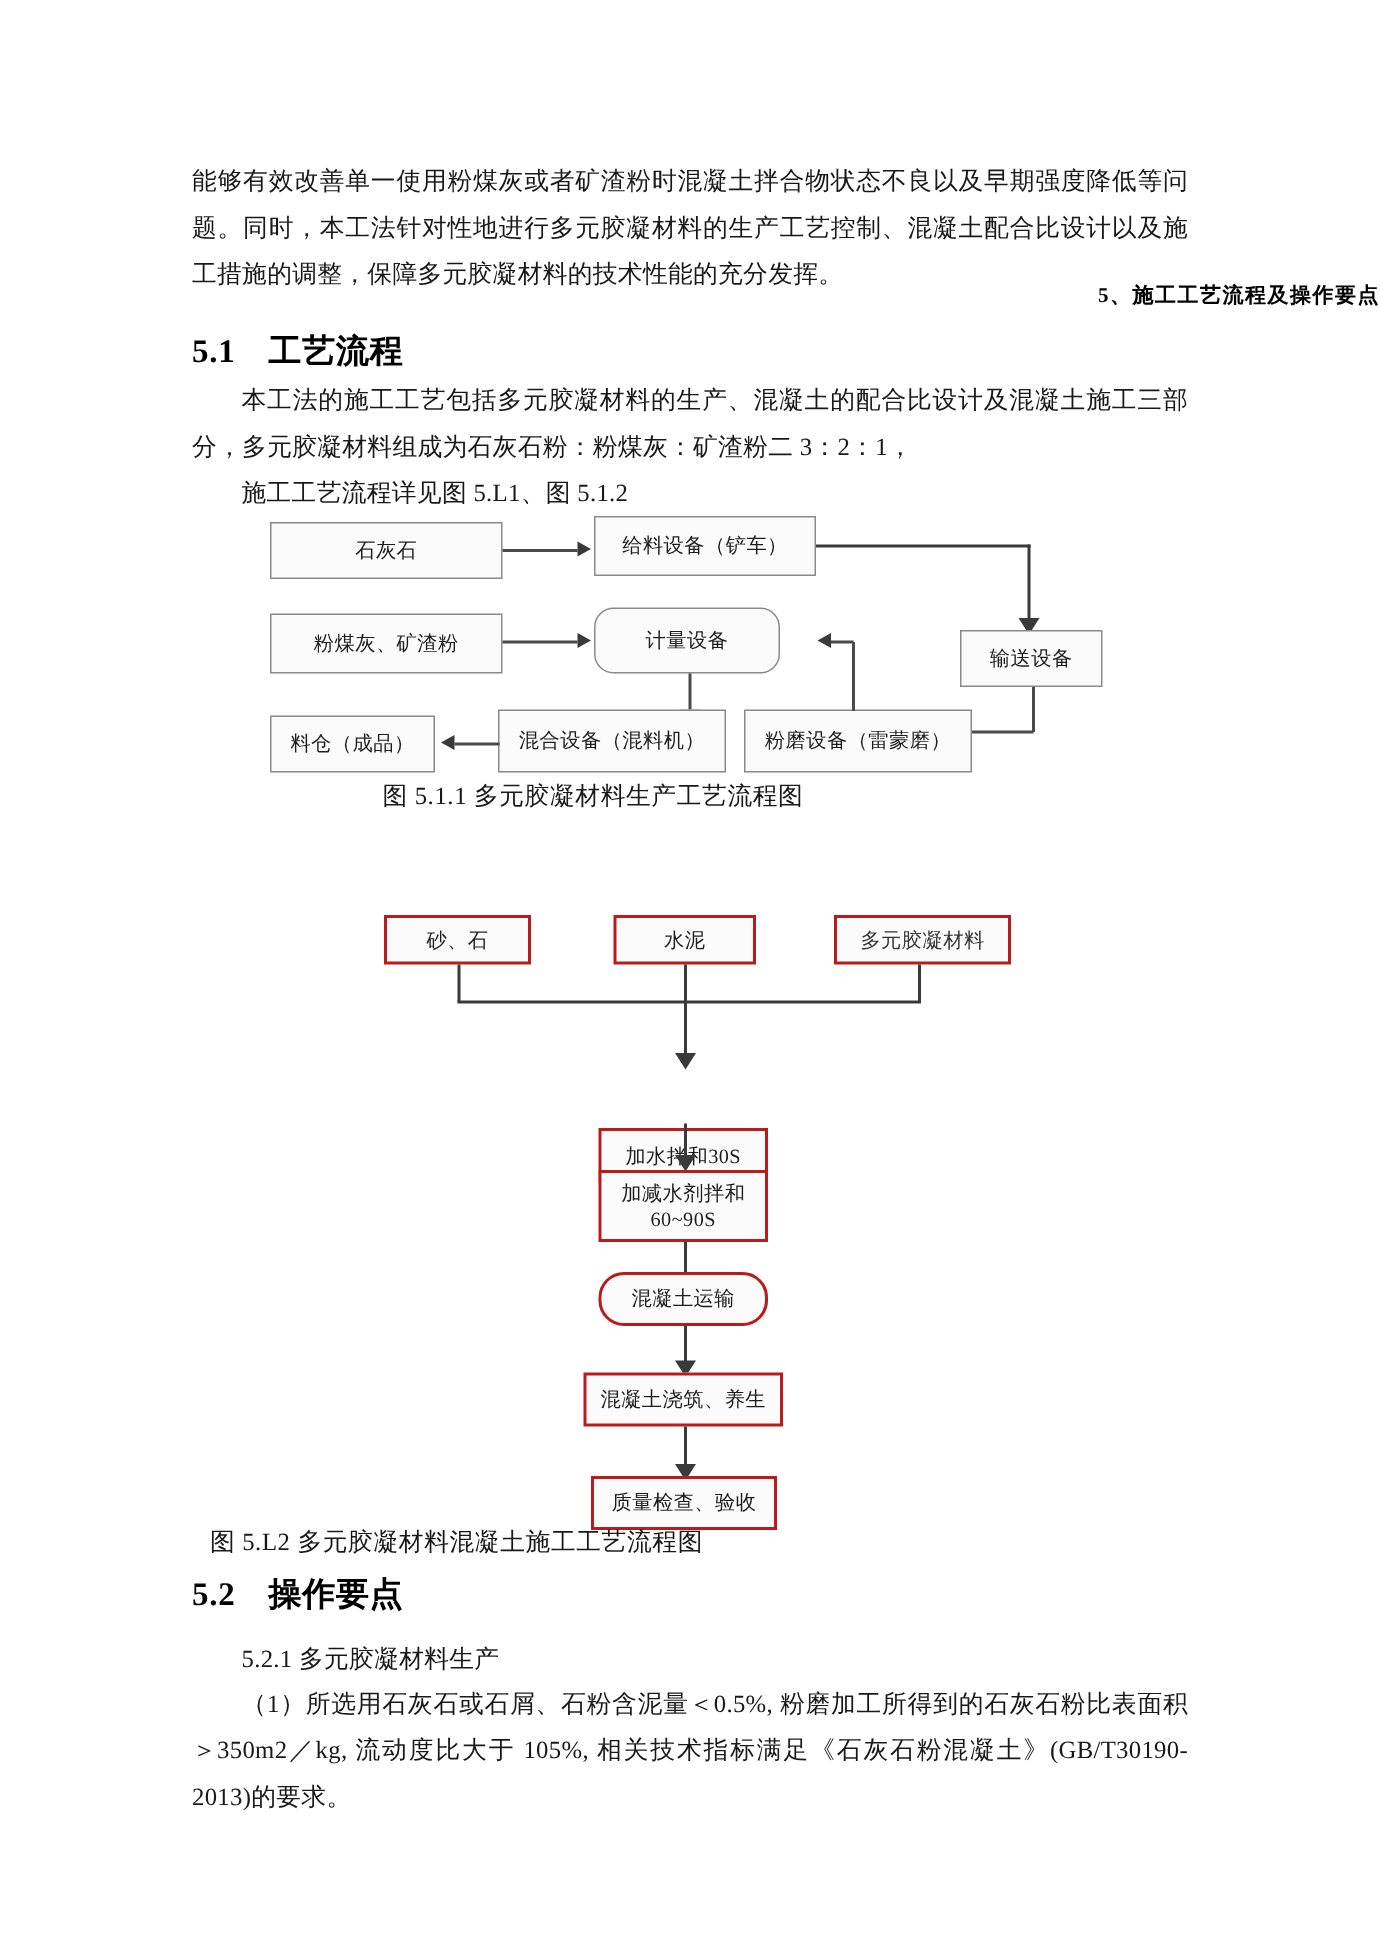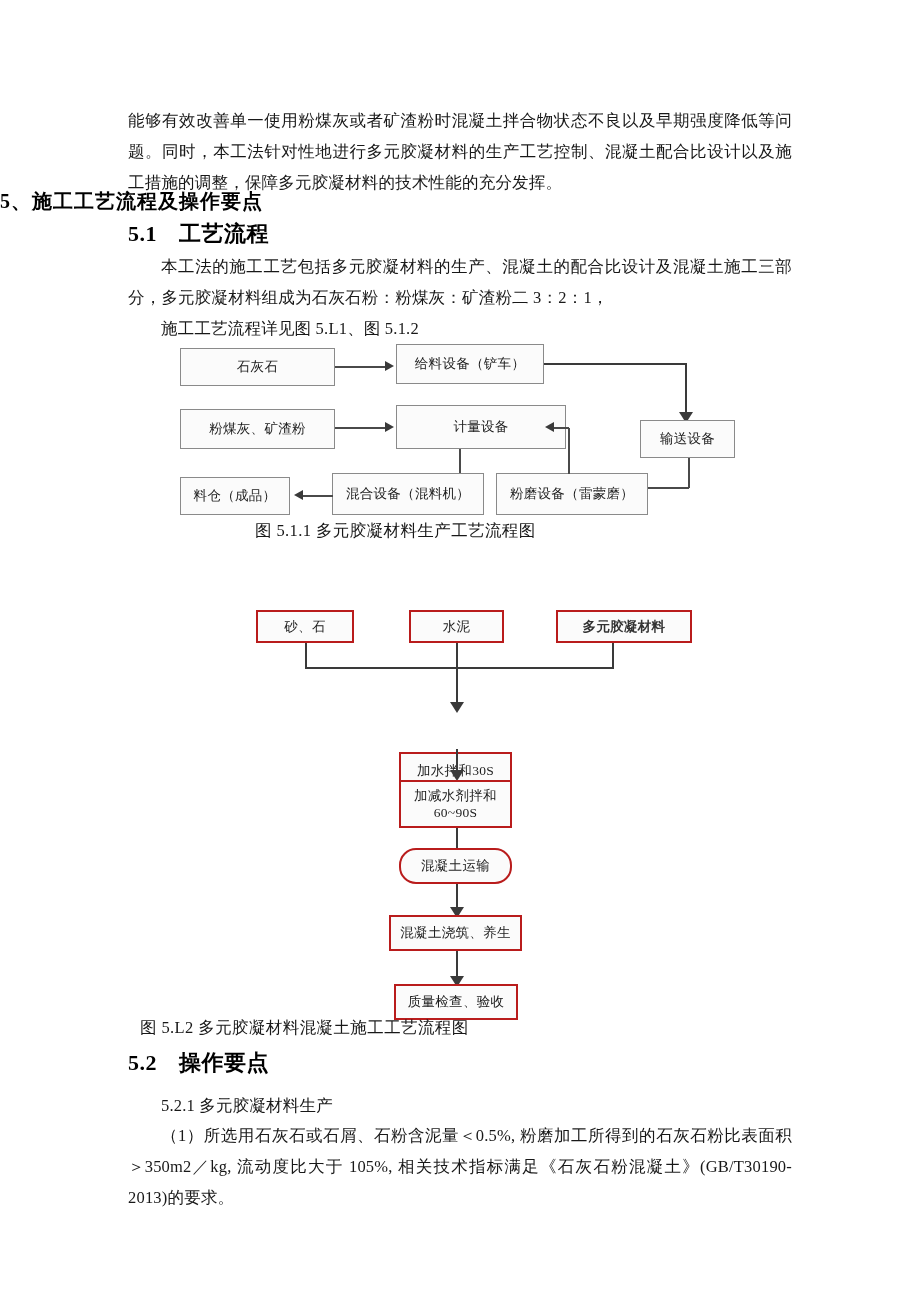--- a/index.html
+++ b/index.html
@@ -35,23 +35,23 @@
     text-justify: inter-ideograph;
     letter-spacing: 0.2px;
     color: #181818;
   }
   .indent2 { text-indent: 2em; }
 
   .h-center {
     position: absolute;
     left: 0;
     width: 920px;
-    text-align: left;
+    text-align: right;
     font-weight: bold;
-    font-size: 20px;
+    font-size: 14px;
     letter-spacing: 1px;
     color: #000;
   }
 
   .h-sub {
     position: absolute;
     left: 128px;
     font-size: 22px;
     font-weight: bold;
     color: #000;
@@ -142,21 +142,21 @@
     <div class="node" style="left:180px; top:348px; width:155px; height:38px;">石灰石</div>
 
     <div class="ln h" style="left:335px; top:366px; width:50px;"></div>
     <div class="arw right" style="left:385px; top:361px;"></div>
 
     <div class="ln thick h" style="left:544px; top:363px; width:143px;"></div>
     <div class="ln thick v" style="left:685px; top:363px; height:52px;"></div>
     <div class="arw big down" style="left:679px; top:412px;"></div>
 
     <div class="node" style="left:180px; top:409px; width:155px; height:40px;">粉煤灰、矿渣粉</div>
-    <div class="node" style="left:396px; top:405px; width:170px; height:44px;">计量设备</div>
+    <div class="node" style="left:396px; top:405px; width:124px; height:44px;border-radius:13px;">计量设备</div>
     <div class="node" style="left:640px; top:420px; width:95px; height:38px;">输送设备</div>
 
     <div class="ln h" style="left:335px; top:427px; width:50px;"></div>
     <div class="arw right" style="left:385px; top:422px;"></div>
 
     <div class="ln v" style="left:459px; top:449px; height:27px;"></div>
     <div class="arw big down" style="left:453px; top:473px;"></div>
 
     <div class="ln v" style="left:688px; top:458px; height:30px;"></div>
     <div class="ln h" style="left:645px; top:487px; width:44px;"></div>
@@ -174,21 +174,21 @@
     <div class="arw left" style="left:545px; top:422px;"></div>
 
   </div>
 
   <div class="fig-caption" style="left:255px; top:520px;">图 5.1.1 多元胶凝材料生产工艺流程图</div>
 
   <div class="chart" style="left:0; top:0; width:920px; height:1301px;">
 
     <div class="node thick" style="left:256px; top:610px; width:98px; height:33px;">砂、石</div>
     <div class="node thick" style="left:409px; top:610px; width:95px; height:33px;">水泥</div>
-    <div class="node thick blur" style="left:556px; top:610px; width:136px; height:33px;font-weight:bold;">多元胶凝材料</div>
+    <div class="node thick blur" style="left:556px; top:610px; width:118px; height:33px;">多元胶凝材料</div>
 
     <div class="ln thick v" style="left:305px; top:643px; height:25px;"></div>
     <div class="ln thick v" style="left:612px; top:643px; height:25px;"></div>
 
     <div class="ln thick h" style="left:305px; top:667px; width:309px;"></div>
 
     <div class="ln thick v" style="left:456px; top:643px; height:62px;"></div>
     <div class="arw big down" style="left:450px; top:702px;"></div>
 
     <div class="node thick" style="left:399px; top:712px; width:113px; height:37px;margin-top:40px;">加水拌和30S</div>

